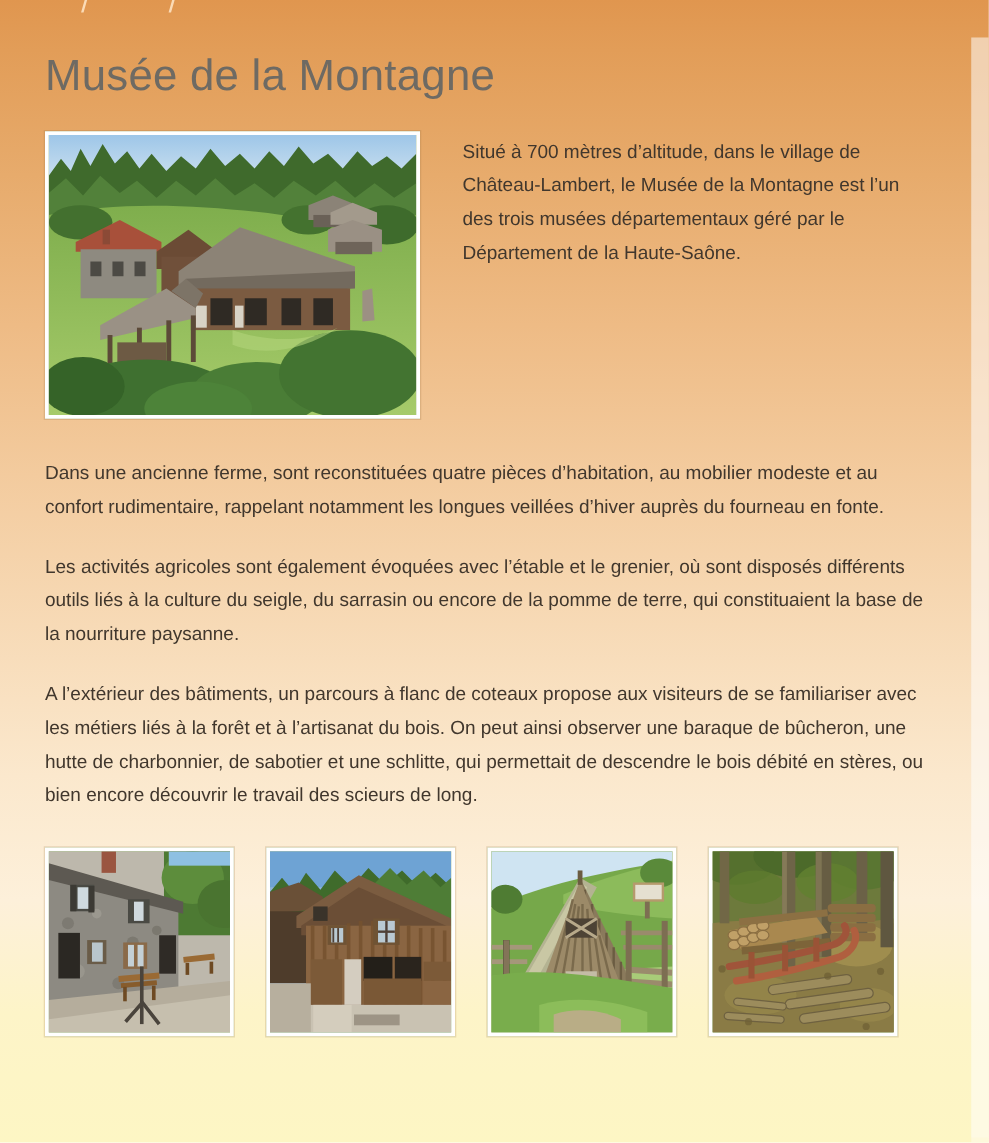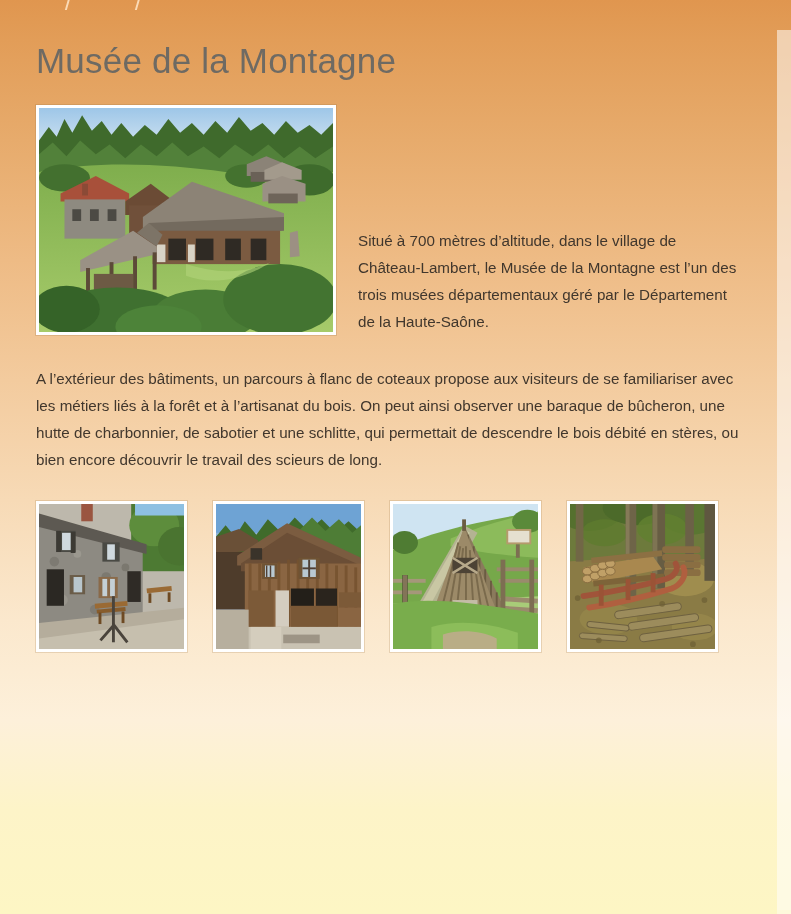--- a/index.html
+++ b/index.html
@@ -73,21 +73,22 @@
     font-weight: 400;
     color: #6e6a63;
     letter-spacing: 0.2px;
     line-height: 1.1;
   }
 
   
   .intro {
     margin-top: 24px;
     display: flex;
-    align-items: flex-end;
+    align-items: flex-start;
+    gap: 12px;
   }
 
   .hero-figure {
     width: 300px;
     height: 230px;
     flex: 0 0 300px;
     border: 3px solid #ffffff;
     background: #88a96a;
     overflow: hidden;
     position: relative;
@@ -217,20 +218,22 @@
       </svg>
     </figure>
 
     <div class="intro-text">
       <p class="body-text">Situé à 700 mètres d’altitude, dans le village de Château-Lambert, le Musée de la Montagne est l’un des trois musées départementaux géré par le Département de la Haute-Saône.</p>
     </div>
 
   </div>
 
   <div class="wide-text">
+    <p class="body-text">Dans une ancienne ferme, sont reconstituées quatre pièces d’habitation, au mobilier modeste et au confort rudimentaire, rappelant notamment les longues veillées d’hiver auprès du fourneau en fonte.</p>
+    <p class="body-text">Les activités agricoles sont également évoquées avec l’étable et le grenier, où sont disposés différents outils liés à la culture du seigle, du sarrasin ou encore de la pomme de terre, qui constituaient la base de la nourriture paysanne.</p>
     <p class="body-text">A l’extérieur des bâtiments, un parcours à flanc de coteaux propose aux visiteurs de se familiariser avec les métiers liés à la forêt et à l’artisanat du bois. On peut ainsi observer une baraque de bûcheron, une hutte de charbonnier, de sabotier et une schlitte, qui permettait de descendre le bois débité en stères, ou bien encore découvrir le travail des scieurs de long.</p>
   </div>
 
   <div class="thumb-strip">
 
     <figure class="thumb">
       <svg viewBox="0 0 151 151" preserveAspectRatio="xMidYMid slice">
         <rect width="151" height="151" fill="#bdb8ac"></rect>
         <rect x="96" y="0" width="55" height="70" fill="#4d7a33"></rect>
         <ellipse cx="120" cy="22" rx="26" ry="22" fill="#5d8d3c"></ellipse>

